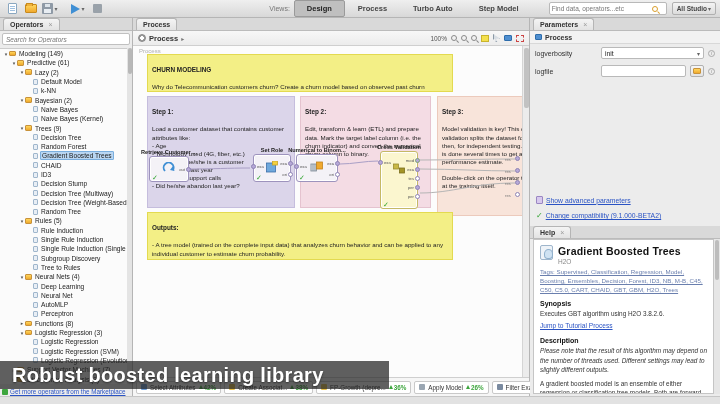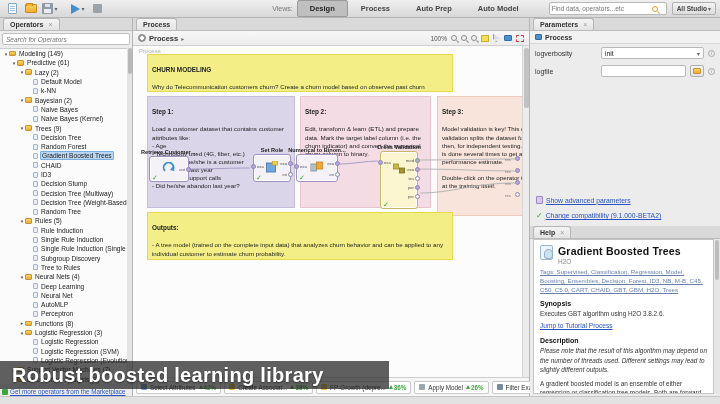--- a/index.html
+++ b/index.html
@@ -155,22 +155,22 @@
       <span class="caret">▾</span>
     </div>
   <div class="tb-btn">
       <span class="icon-stop"></span>
     </div>
 
   <div class="views-area">
     <span class="views-label">Views:</span>
     <div class="view-tab active">Design</div>
     <div class="view-tab">Process</div>
-    <div class="view-tab">Auto Prep</div>
-    <div class="view-tab">Auto Model</div>
+    <div class="view-tab">Turbo Auto</div>
+    <div class="view-tab">Step Model</div>
   </div>
 
   <div class="search-global">
     <input placeholder="Find data, operators...etc" style="">
     <span class="mag"></span>
   </div>
   <div class="allstudio">
     <span>All Studio</span>
     <span class="caret">▾</span>
   </div>

